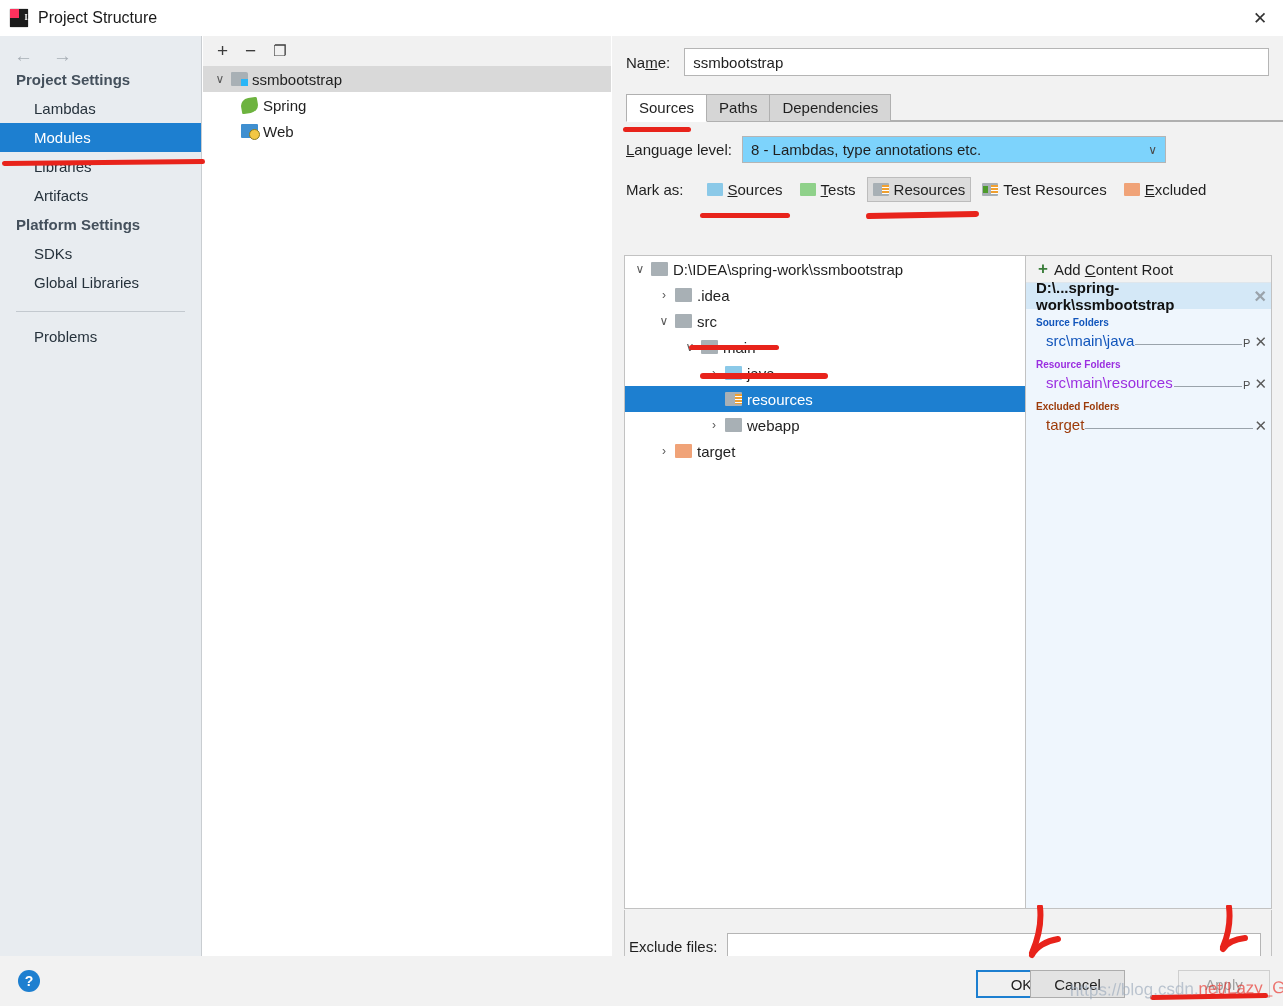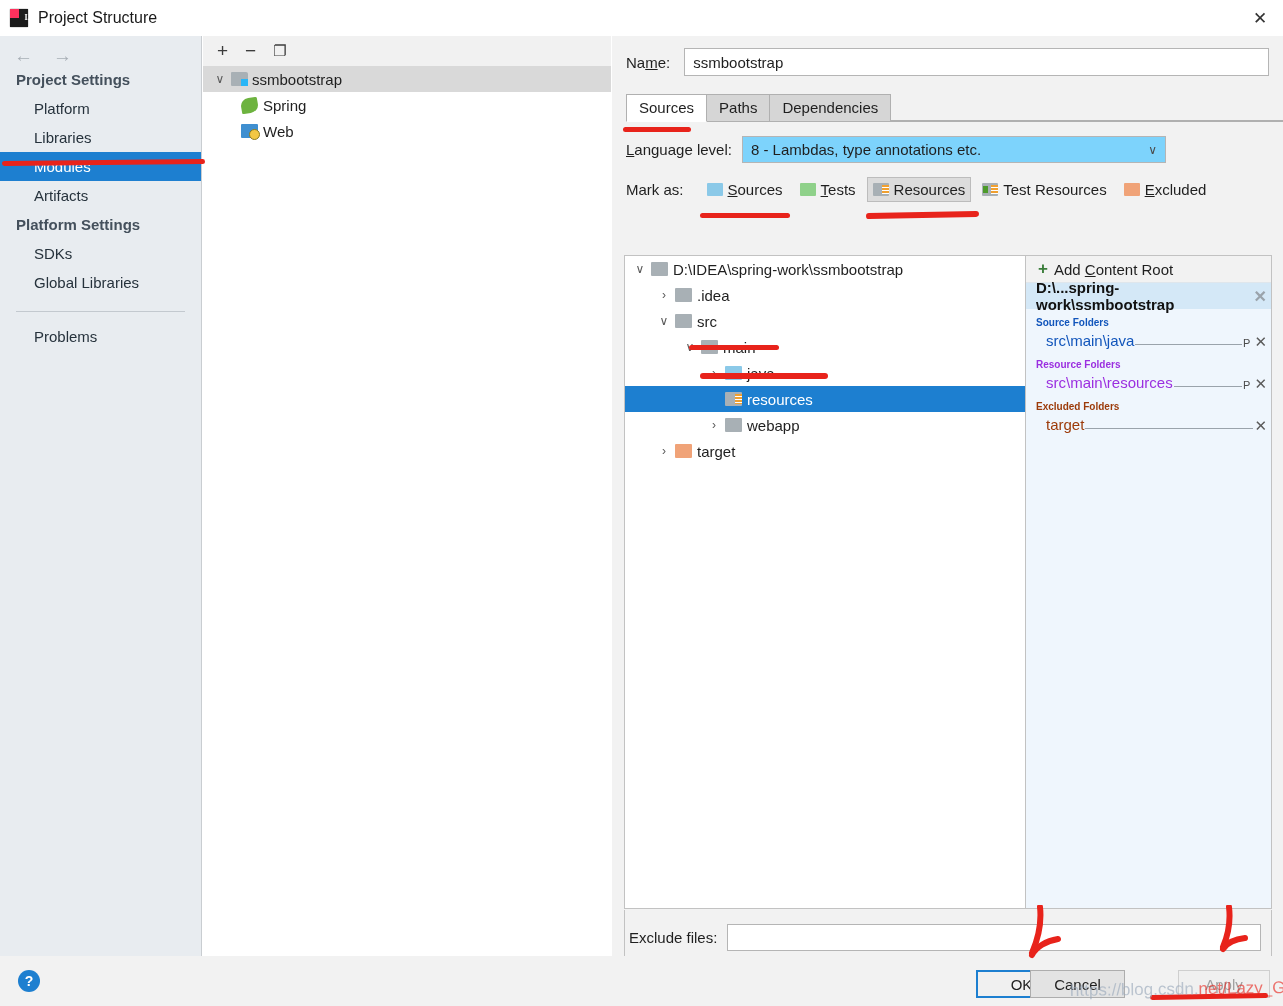--- a/index.html
+++ b/index.html
@@ -172,21 +172,21 @@
   .rrow .x{ color:#5a5a5a; font-size:15px; cursor:pointer; line-height:1; }
   .rrow.source .path{ color:#1155bb; }
   .rrow.resource .path{ color:#9b2fe0; }
   .rrow.excluded .path{ color:#9c3b0a; }
 
   
   #excbox{
     position:absolute; left:12px; top:874px; width:648px; height:82px;
     background:#f2f2f2; border:1px solid #c2c2c2; border-top:none;
   }
-  #excrow{ display:flex; align-items:center; padding:14px 10px 0 4px;justify-content:center; }
+  #excrow{ display:flex; align-items:center; padding:23px 10px 0 4px;justify-content:center; }
   #excrow .lbl{ font-size:15px; margin-right:10px; }
   #exc-input{ flex:1; height:27px; border:1px solid #b5b5b5; background:#ffffff;
     font-family:"Liberation Sans", sans-serif; font-size:15px; padding:0 6px; }
   #exchint{ color:#787878; font-size:15px; line-height:22px; padding:4px 10px 0 104px; }
 
   
   #bottombar{
     position:absolute; left:0; top:956px; width:1283px; height:50px; background:#f2f2f2;
     border-top:1px solid #f2f2f2;
   }
@@ -230,23 +230,23 @@
   <div id="close-btn">✕</div>
 </div>
 
 <div id="sidebar">
   <div id="nav-arrows">
     <span class="nav-arrow">←</span>
     <span class="nav-arrow">→</span>
   </div>
 
   <div class="side-group">Project Settings</div>
-  <div class="side-item">Platform</div>
+  <div class="side-item">Lambdas</div>
+  <div class="side-item selected">Modules</div>
   <div class="side-item">Libraries</div>
-  <div class="side-item selected">Modules</div>
   <div class="side-item">Artifacts</div>
 
   <div class="side-group">Platform Settings</div>
   <div class="side-item">SDKs</div>
   <div class="side-item">Global Libraries</div>
 
   <div id="side-divider"></div>
   <div class="side-item">Problems</div>
 </div>
 

